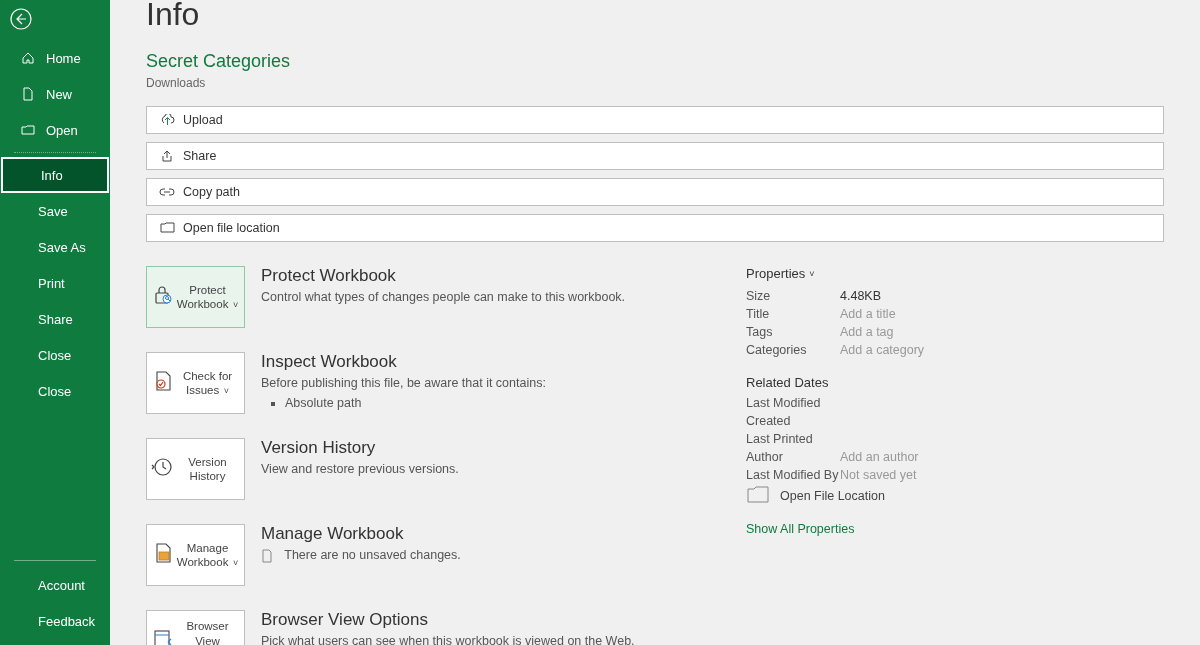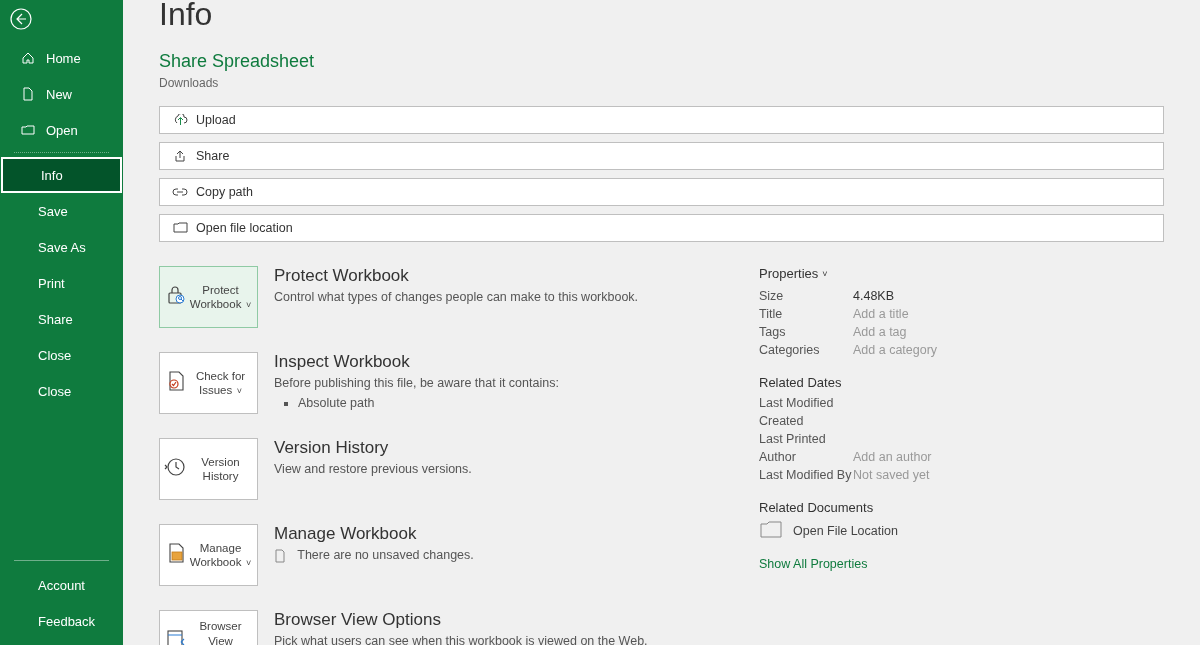--- a/index.html
+++ b/index.html
@@ -1,19 +1,19 @@
 <!DOCTYPE html>
 <html><head>
 <meta charset="utf-8">
 <style>
 * { box-sizing: border-box; margin: 0; padding: 0; font-family: "Segoe UI", Arial, sans-serif; }
 body { width: 1200px; height: 645px; overflow: hidden; display: flex; background: #f0f0f0; }
 
 
-.sidebar { width: 123px; background: #0f7b3e; color: #fff; display: flex; flex-direction: column; padding-top: 4px; }
+.sidebar { width: 110px; background: #0f7b3e; color: #fff; display: flex; flex-direction: column; padding-top: 4px; }
 .back-btn { width: 30px; height: 30px; display: flex; align-items: center; justify-content: center; cursor: pointer; margin-left: 6px; }
 .nav-item { display: flex; align-items: center; height: 36px; padding-left: 20px; font-size: 13px; cursor: pointer; }
 .nav-item .icon { width: 16px; height: 16px; margin-right: 10px; display: inline-flex; align-items: center; justify-content: center; }
 .nav-item.no-icon { padding-left: 38px; }
 .nav-item.active { background: #03542a; border: 2px solid #fff; margin: 0 1px; }
 .nav-sep { border-top: 1px dotted rgba(255,255,255,0.4); margin: 4px 14px; }
 .sidebar-spacer { flex: 1; }
 .sidebar-bottom-sep { border-top: 1px solid rgba(255,255,255,0.4); margin: 6px 14px; }
 
 
@@ -116,21 +116,21 @@
       <span>Account</span>
     </div>
   <div class="nav-item no-icon">
       <span>Feedback</span>
     </div>
   <div style="height:6px"></div>
 </div>
 
 <div class="main">
   <div class="page-title">Info</div>
-  <div class="file-name">Share Spreadsheet</div>
+  <div class="file-name">Secret Categories</div>
   <div class="file-path">Downloads</div>
 
   <div class="action-row">
     <div class="action-btn">
       <span class="icon">
           <svg width="15" height="13" viewBox="0 0 15 13">
             <path d="M4 9a4 4 0 0 1 1-7 3 3 0 0 1 6 1 3 3 0 0 1 0 6" fill="none" stroke="#444" stroke-width="1"></path>
             <path d="M7.5 4v7M5 6l2.5-2.5L10 6" fill="none" stroke="#1a8c4a" stroke-width="1"></path>
           </svg>
         </span>
@@ -297,21 +297,20 @@
 
       <div class="prop-row">
           <span class="prop-key">Author</span>
           <span class="prop-val prop-placeholder">Add an author</span>
         </div>
       <div class="prop-row">
           <span class="prop-key">Last Modified By</span>
           <span class="prop-val prop-placeholder">Not saved yet</span>
         </div>
 
-      <h3>Related Documents</h3>
       <div class="file-loc">
         <span class="icon">
             <svg width="24" height="18" viewBox="0 0 24 18">
               <path d="M2 3h6l2-2h12v15H2z" fill="none" stroke="#888" stroke-width="1"></path>
             </svg>
           </span>
         <span>Open File Location</span>
       </div>
 
       <span class="show-all">Show All Properties</span>

